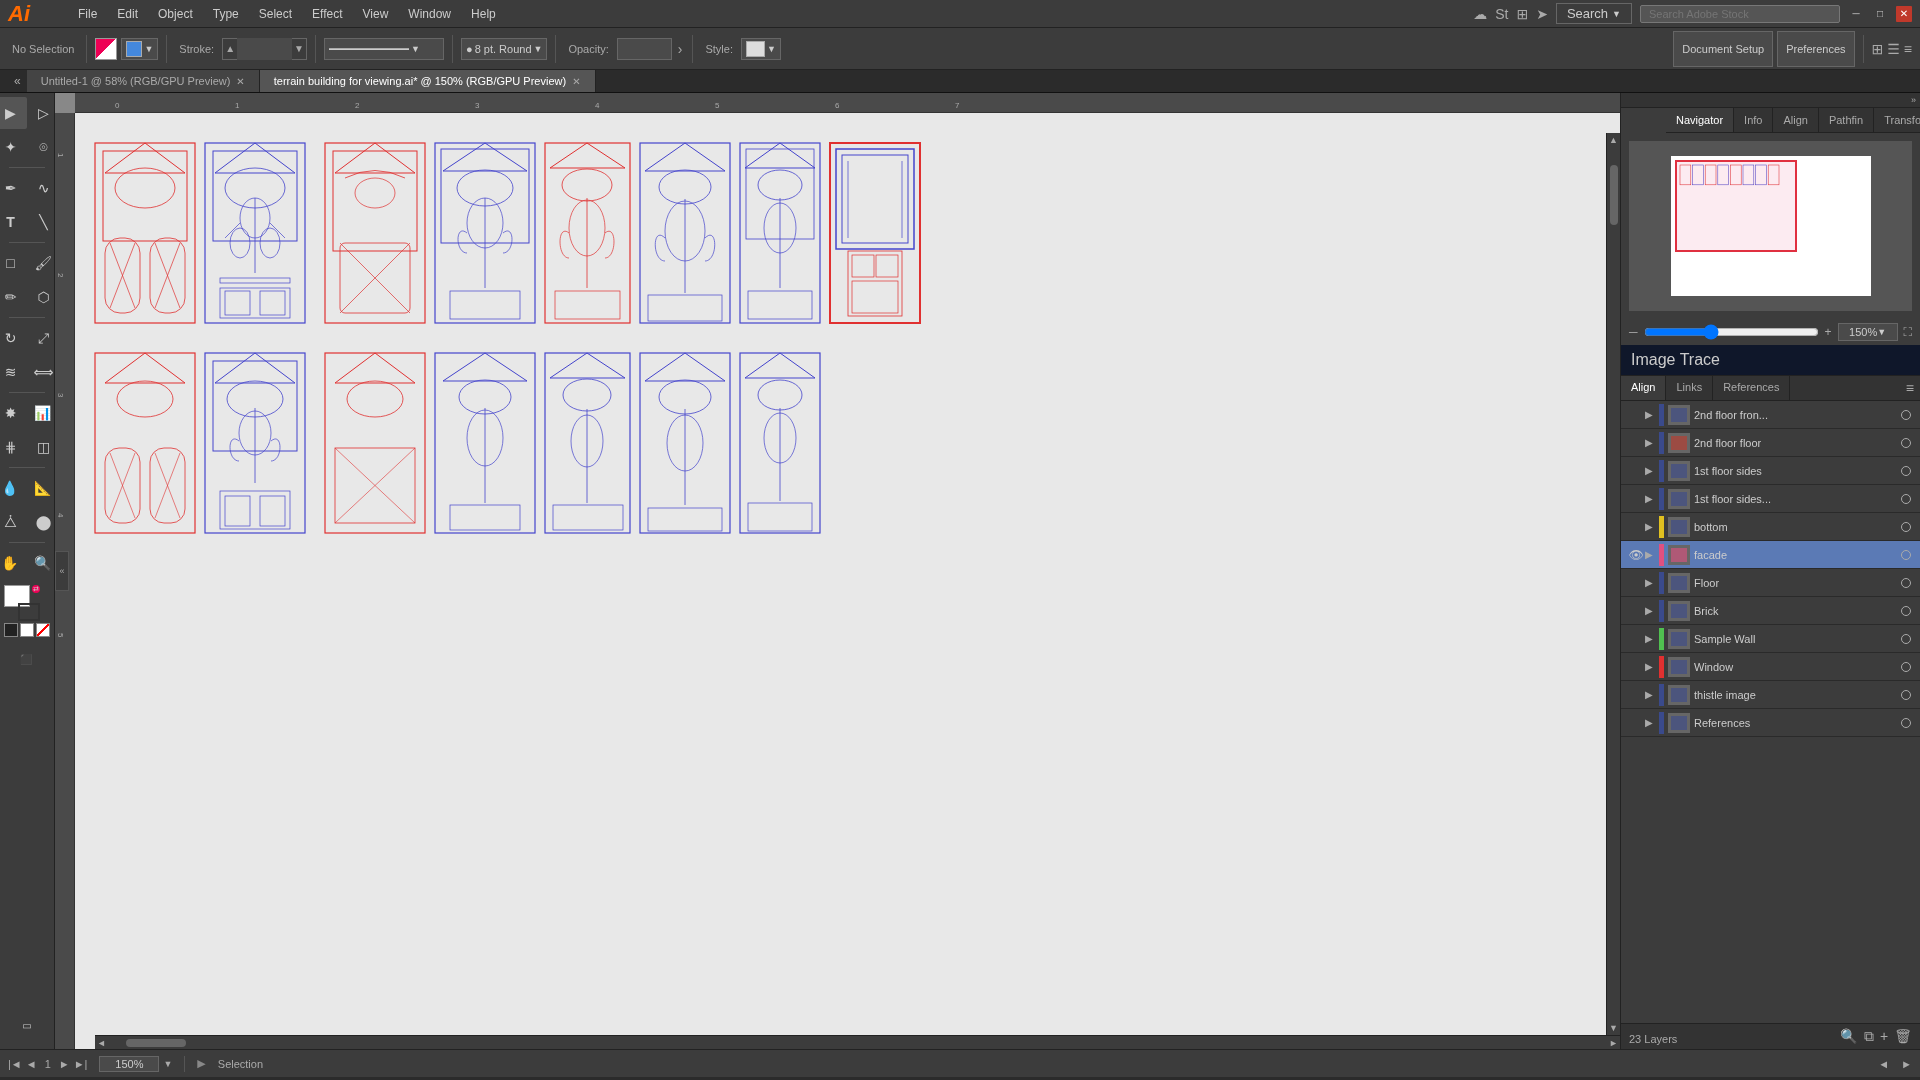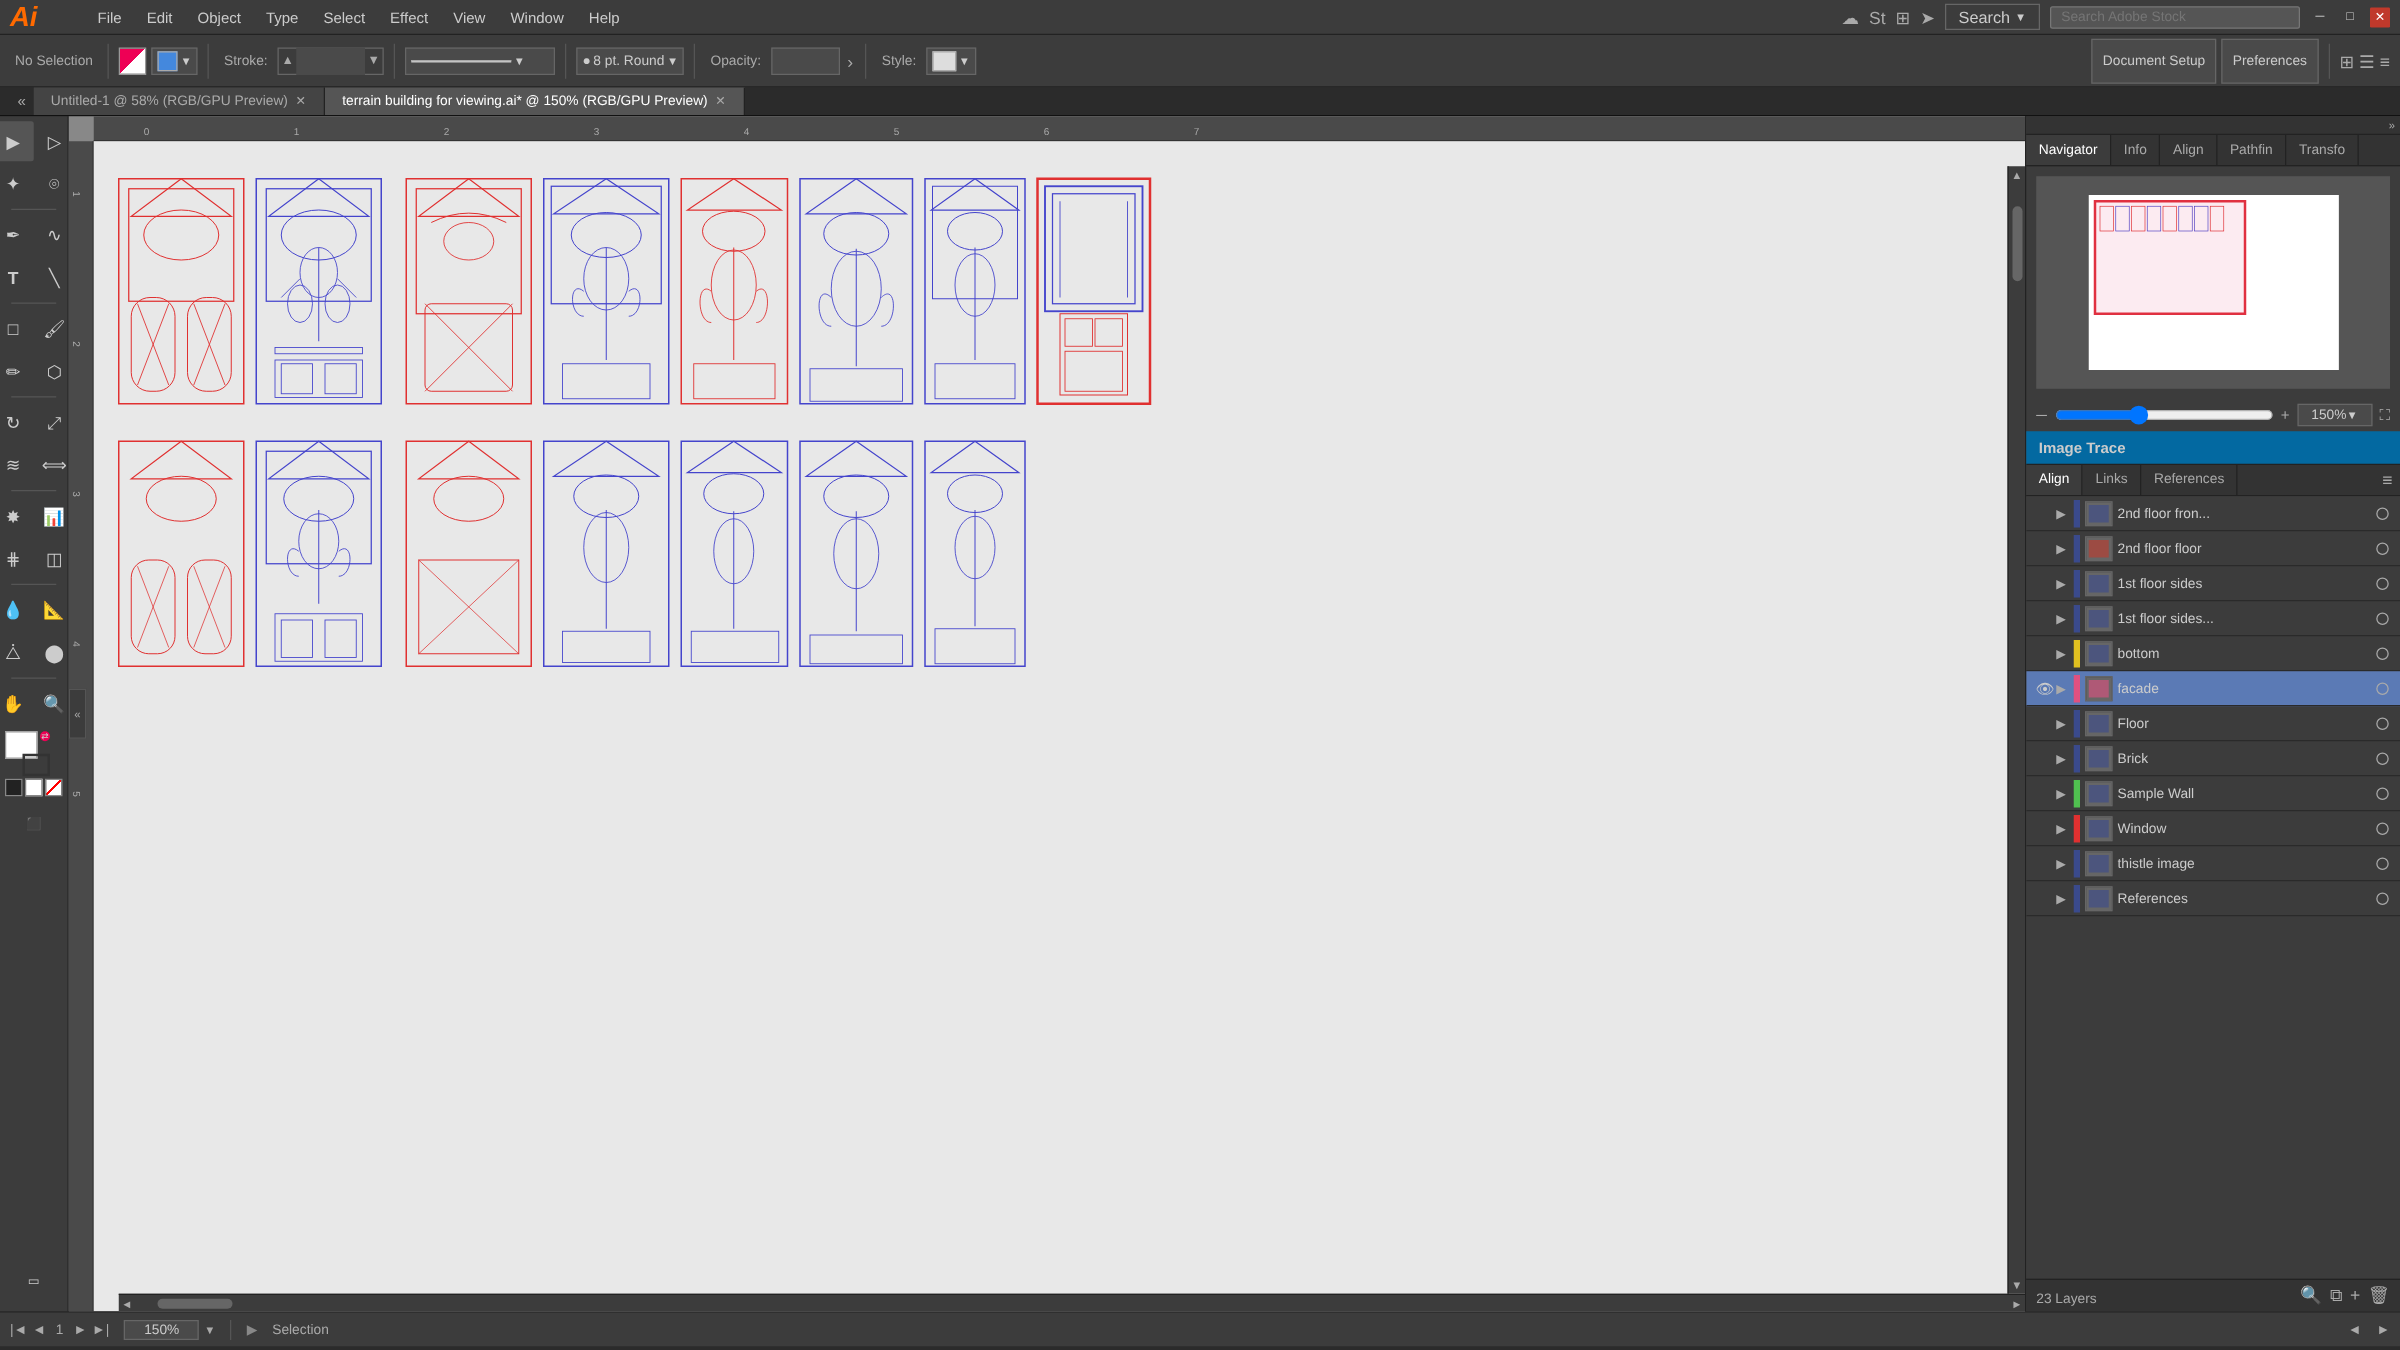--- a/index.html
+++ b/index.html
@@ -43,29 +43,29 @@
     .tool-sep { width: 36px; height: 1px; background: #555; margin: 2px 0; }
 
     
     #canvas-area { flex: 1; background: #888; overflow: hidden; position: relative; }
     #canvas-ruler-h { height: 20px; background: #4a4a4a; border-bottom: 1px solid #333; position: absolute; top: 0; left: 20px; right: 0; display: flex; align-items: flex-end; }
     #canvas-ruler-v { width: 20px; background: #4a4a4a; border-right: 1px solid #333; position: absolute; top: 20px; left: 0; bottom: 0; }
     #canvas-content { position: absolute; top: 20px; left: 20px; right: 0; bottom: 0; background: #e8e8e8; overflow: hidden; }
 
     
     #right-panel { width: 300px; background: #3c3c3c; border-left: 1px solid #222; display: flex; flex-direction: column; }
-    #nav-tabs { display: flex; background: #333; border-bottom: 1px solid #222; }
+    #nav-tabs { display: flex; background: #333; border-bottom: 1px solid #222; margin-left: 45px; }
     .nav-tab { padding: 6px 10px; font-size: 11px; color: #aaa; cursor: pointer; border-right: 1px solid #222; }
     .nav-tab.active { color: #fff; background: #3c3c3c; }
     #navigator-thumb { background: #555; margin: 8px; height: 170px; position: relative; display: flex; align-items: center; justify-content: center; }
     .nav-thumb-inner { width: 200px; height: 140px; background: white; position: relative; overflow: hidden; }
     .nav-zoom { display: flex; align-items: center; gap: 6px; padding: 4px 8px; }
     .zoom-input { background: #4a4a4a; border: 1px solid #666; color: #ccc; padding: 2px 4px; width: 60px; font-size: 11px; }
     .zoom-slider { flex: 1; }
-    #image-trace-header { padding: 6px 10px; background: #0369a1; border-bottom: 1px solid #222; font-size: 12px; color: #ccc; font-weight: bold; }
+    #image-trace-header { padding: 6px 10px; background: #0f172a; border-bottom: 1px solid #222; font-size: 16px; color: #ccc; font-weight: normal; }
     #layers-tabs { display: flex; background: #333; border-bottom: 1px solid #222; }
     .layers-tab { padding: 5px 10px; font-size: 11px; color: #aaa; cursor: pointer; border-right: 1px solid #222; }
     .layers-tab.active { color: #fff; background: #3c3c3c; }
     #layers-panel { flex: 1; overflow-y: auto; background: #3c3c3c; }
     .layer-row { display: flex; align-items: center; padding: 3px 6px; border-bottom: 1px solid #2a2a2a; cursor: pointer; height: 28px; }
     .layer-row.active { background: #5b7ab5; }
     .layer-vis { width: 18px; display: flex; align-items: center; justify-content: center; font-size: 12px; color: #aaa; }
     .layer-expand { width: 14px; font-size: 10px; color: #aaa; cursor: pointer; }
     .layer-thumb { width: 22px; height: 20px; background: #555; border: 1px solid #666; margin-right: 4px; flex-shrink: 0; display: flex; align-items: center; justify-content: center; font-size: 7px; overflow: hidden; }
     .layer-name { flex: 1; font-size: 11px; color: #ccc; white-space: nowrap; overflow: hidden; text-overflow: ellipsis; }

